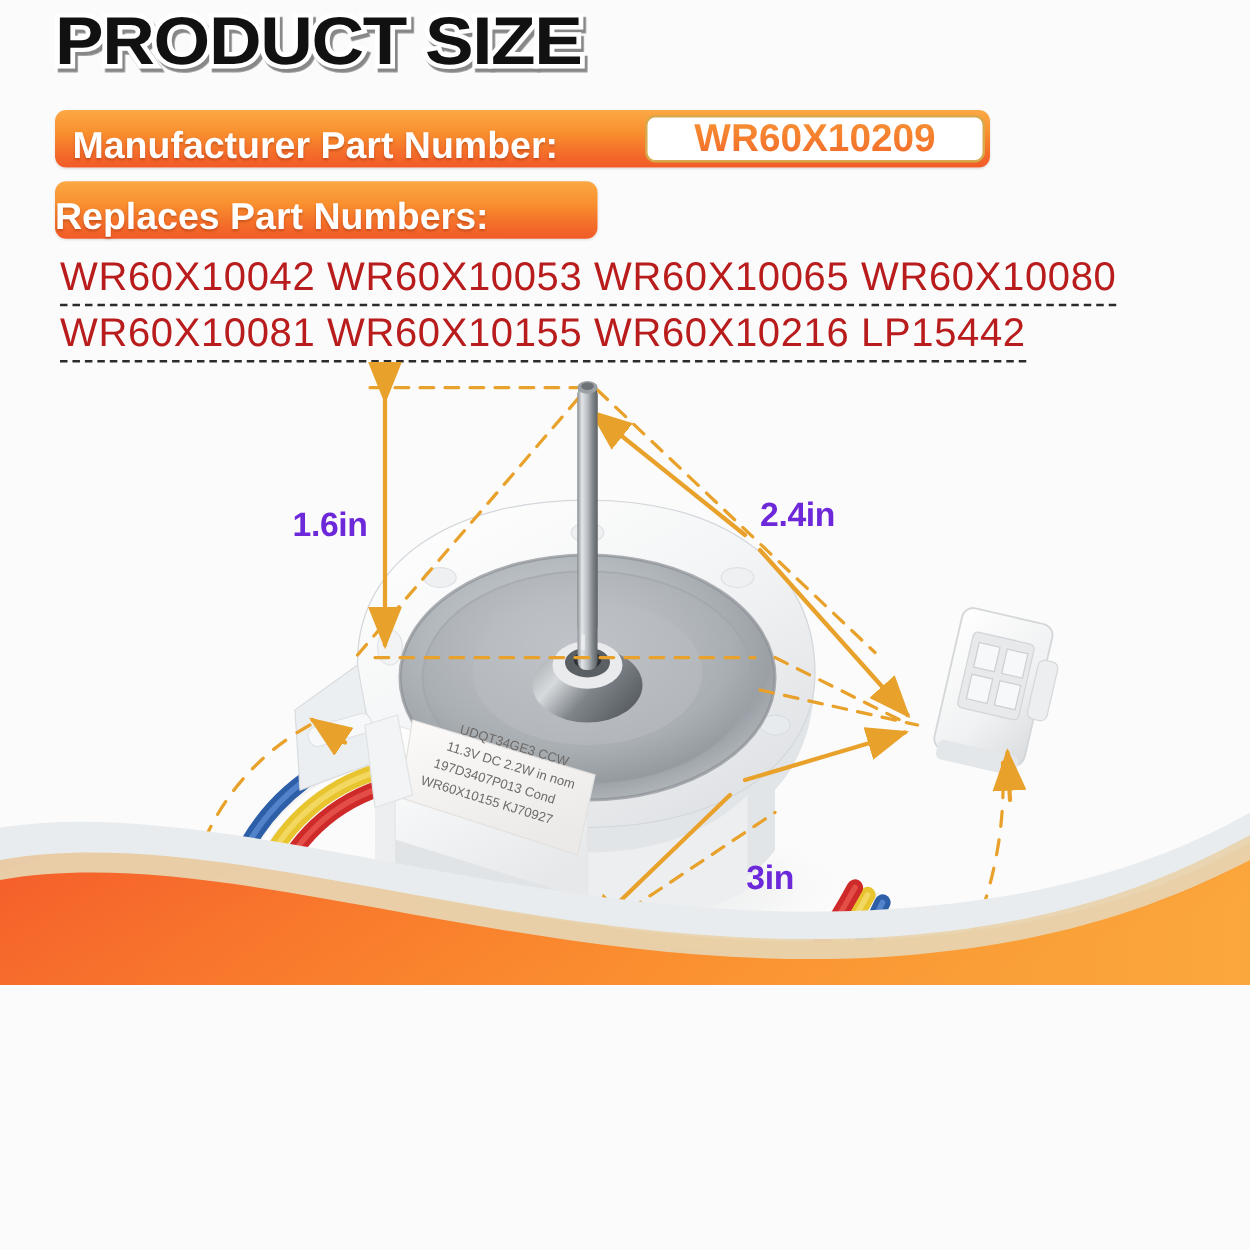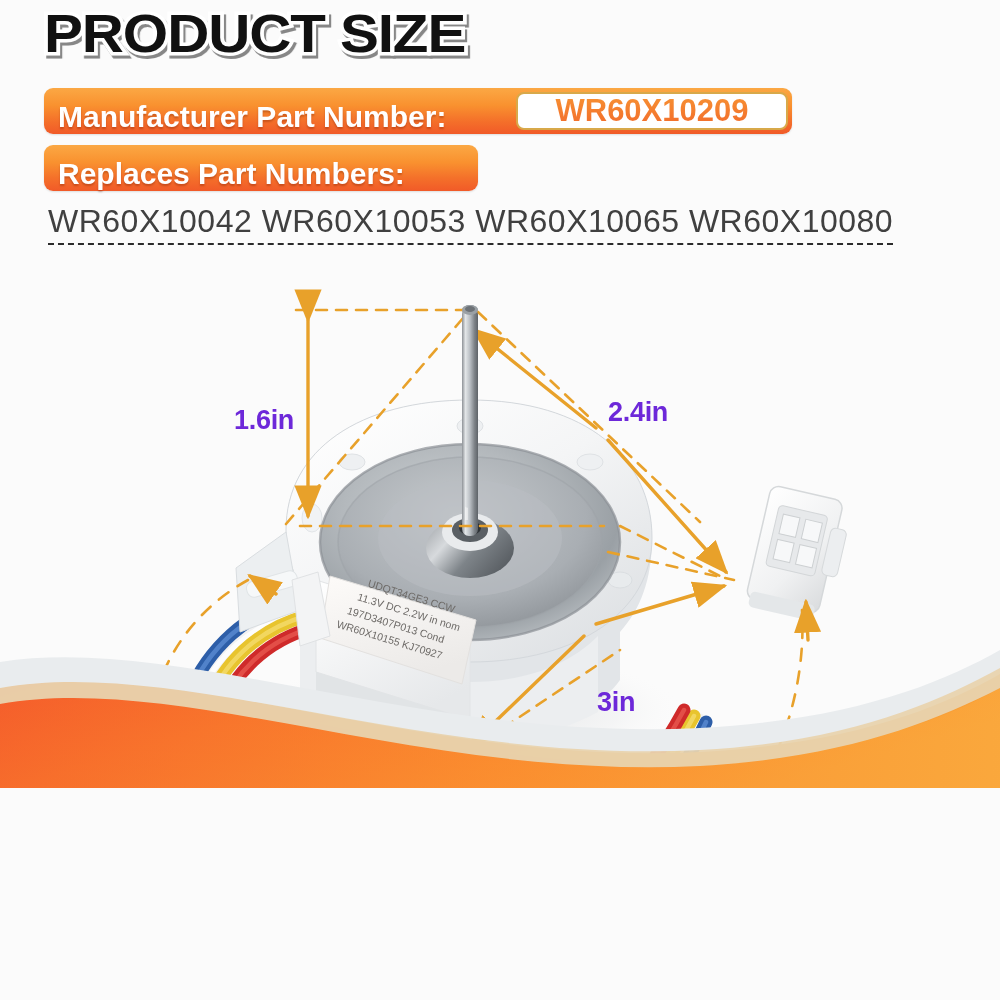--- a/index.html
+++ b/index.html
@@ -48,29 +48,29 @@
     display:flex;align-items:center;justify-content:center;
   }
   #mpn-value{
     font-size:31px;font-weight:bold;font-stretch:condensed;
     background:linear-gradient(180deg,#f79433 0%,#f2682a 100%);
     -webkit-background-clip:text;background-clip:text;color:transparent;
     letter-spacing:0px;
   }
   #badge-rep{left:44px;top:145px;height:46px;width:434px;}
   #badge-rep .btxt{
-    padding-left:14px;font-size:30px;
+    font-size:30px;
     text-shadow:0 2px 2px rgba(120,30,0,.35);
   }
 
   
   .pnrow{
     position:absolute;left:48px;
     font-size:32px;font-stretch:condensed;letter-spacing:.5px;
-    color:#404040;white-space:nowrap;
+    color:#b91c1c;white-space:nowrap;
     border-bottom:2px dashed #2b2b2b;
     padding-bottom:3px;
   }
   #pn-row-0{top:203px;}
   #pn-row-1{top:248px;}
 
   
   #photo{position:absolute;left:0;top:280px;width:1000px;height:660px;}
 
   
@@ -100,20 +100,21 @@
     <span id="mpn-box">
       <span id="mpn-value">WR60X10209</span>
     </span>
   </div>
 
   <div class="badge" id="badge-rep">
     <span class="btxt">Replaces Part Numbers:</span>
   </div>
 
   <div class="pnrow" id="pn-row-0">WR60X10042 WR60X10053 WR60X10065 WR60X10080</div>
+  <div class="pnrow" id="pn-row-1">WR60X10081 WR60X10155 WR60X10216 LP15442</div>
 
   <svg id="photo" viewBox="0 0 1000 660">
     <defs>
       <radialGradient id="gShadow" cx="50%" cy="50%" r="50%">
         <stop offset="0%" stop-color="#9aa0a6" stop-opacity=".30"></stop>
         <stop offset="70%" stop-color="#b8bdc2" stop-opacity=".10"></stop>
         <stop offset="100%" stop-color="#ffffff" stop-opacity="0"></stop>
       </radialGradient>
       <linearGradient id="gShaft" x1="0" y1="0" x2="1" y2="0">
         <stop offset="0%" stop-color="#8d9196"></stop>

